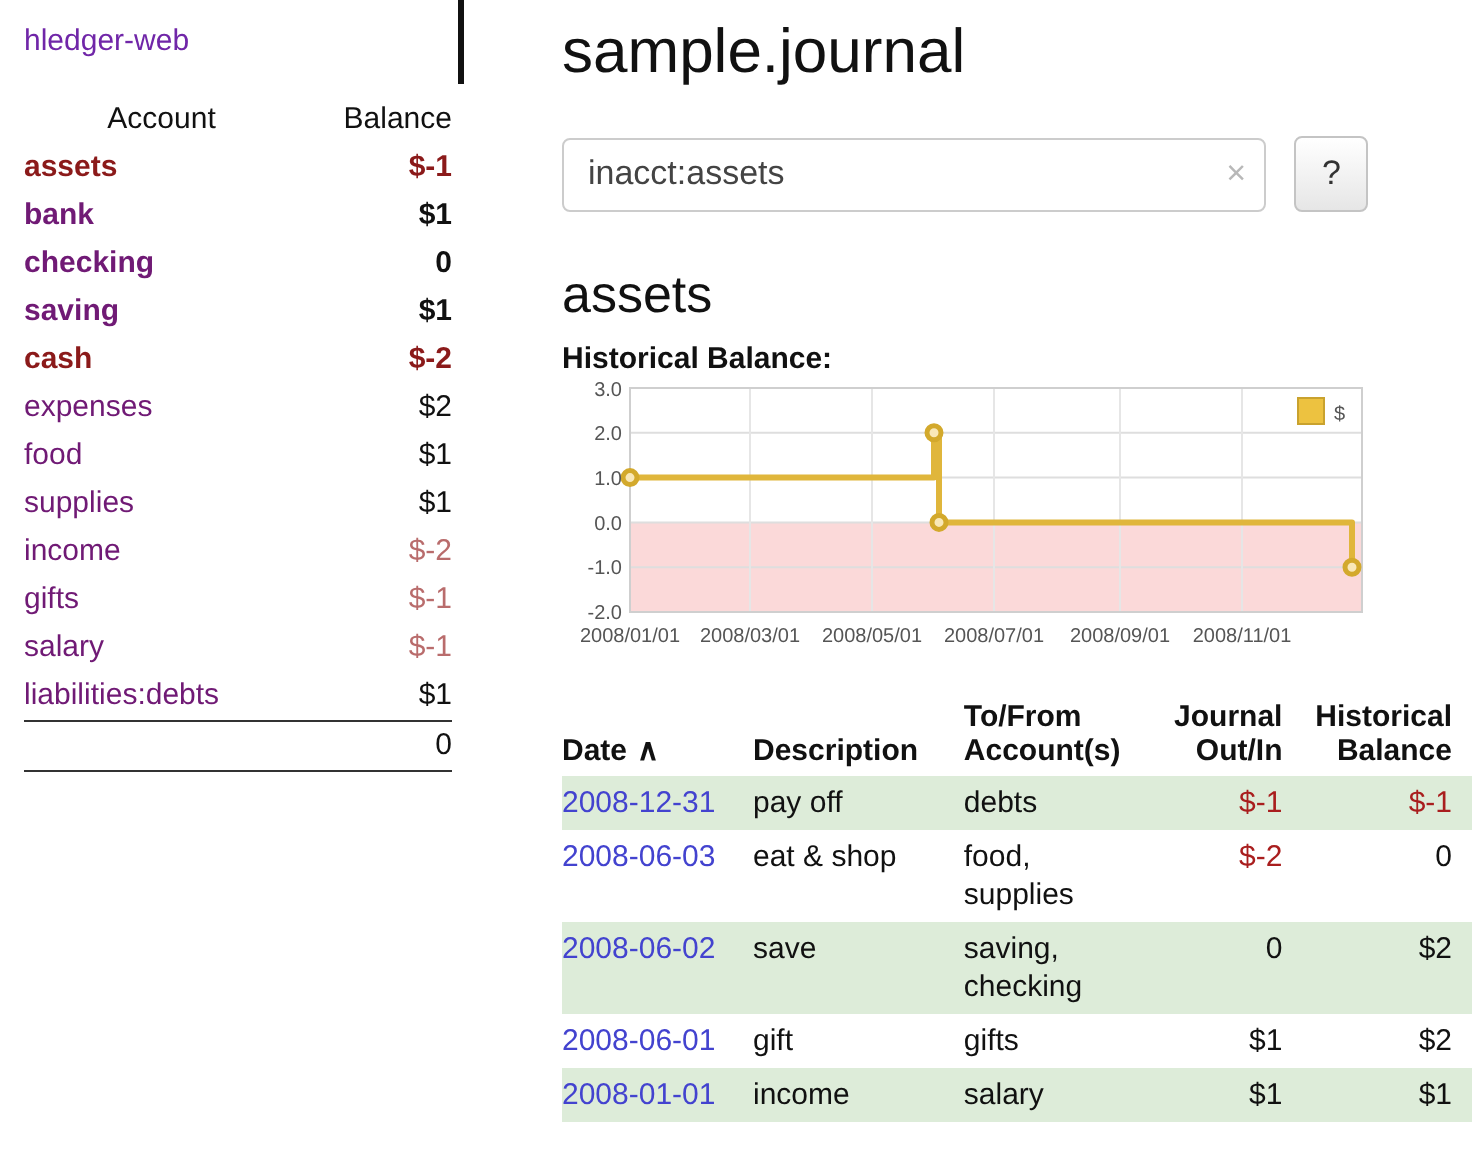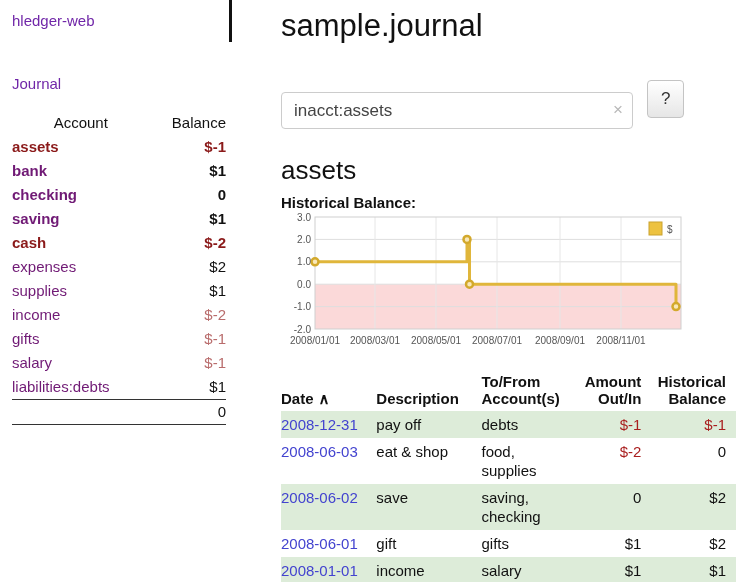--- a/index.html
+++ b/index.html
@@ -30,21 +30,21 @@
   .neg { color:#a91e1e; }
   .ind0 { padding-left:8px; }
   .ind1 { padding-left:18px; }
   .ind2 { padding-left:27px; }
   .total td { border-top:1px solid #333; border-bottom:1px solid #333; }
 
   
   .main { flex:1; padding:6px 6px 0 18px; }
   h1 { font-size:31px; font-weight:normal; margin:2px 0 24px; }
   .search-row { display:flex; align-items:center; }
-  .search-wrap { position:relative; width:352px;margin-top:24px; }
+  .search-wrap { position:relative; width:352px; }
   .search-input {
     width:352px; height:37px; border:1px solid #ccc; border-radius:4px;
     padding:6px 30px 6px 12px; font-size:17px; font-family:inherit; color:#444;
   }
   .clear-x { position:absolute; right:10px; top:8px; color:#b8b8b8; font-size:17px; cursor:pointer; }
   .btn {
     height:38px; margin-left:10px; padding:0 15px; font-size:17px; font-family:inherit;
     color:#333; background:linear-gradient(#ffffff,#e6e6e6);
     border:1px solid #c4c4c4; border-radius:4px; cursor:pointer;
   }
@@ -66,21 +66,20 @@
   .sort { font-weight:bold; font-size:15px; margin-left:5px; }
 </style>
 </head>
 <body>
 
 <div class="app">
   <div class="notch"></div>
 
   <aside class="sidebar">
     <a class="brand">hledger-web</a>
-    <a class="journal-link">Journal</a>
 
     <table class="accounts">
       <thead>
         <tr>
           <th class="ind0">Account</th>
           <th class="num">Balance</th>
         </tr>
       </thead>
       <tbody>
         <tr>
@@ -99,20 +98,24 @@
           <td class="ind2"><a class="acct-link b">saving</a></td>
           <td class="num b">$1</td>
         </tr>
         <tr>
           <td class="ind1"><a class="acct-link b negb">cash</a></td>
           <td class="num b negb">$-2</td>
         </tr>
         <tr>
           <td class="ind0"><a class="acct-link">expenses</a></td>
           <td class="num">$2</td>
+        </tr>
+        <tr>
+          <td class="ind1"><a class="acct-link">food</a></td>
+          <td class="num">$1</td>
         </tr>
         <tr>
           <td class="ind1"><a class="acct-link">supplies</a></td>
           <td class="num">$1</td>
         </tr>
         <tr>
           <td class="ind0"><a class="acct-link">income</a></td>
           <td class="num negs">$-2</td>
         </tr>
         <tr>
@@ -214,21 +217,21 @@
         <col style="width:70px">
           <col style="width:88px">
       </colgroup>
       <thead>
         <tr>
           <th>
             <span>Date</span><span class="sort">∧</span>
           </th>
           <th>Description</th>
           <th>To/From Account(s)</th>
-          <th class="num">Amount Out/In</th>
+          <th class="num">Journal Out/In</th>
           <th class="num">Historical Balance</th>
         </tr>
       </thead>
       <tbody>
         <tr class="stripe">
           <td><a class="date-link">2008-12-31</a></td>
           <td>pay off</td>
           <td>debts</td>
           <td class="num neg">$-1</td>
           <td class="num neg">$-1</td>

